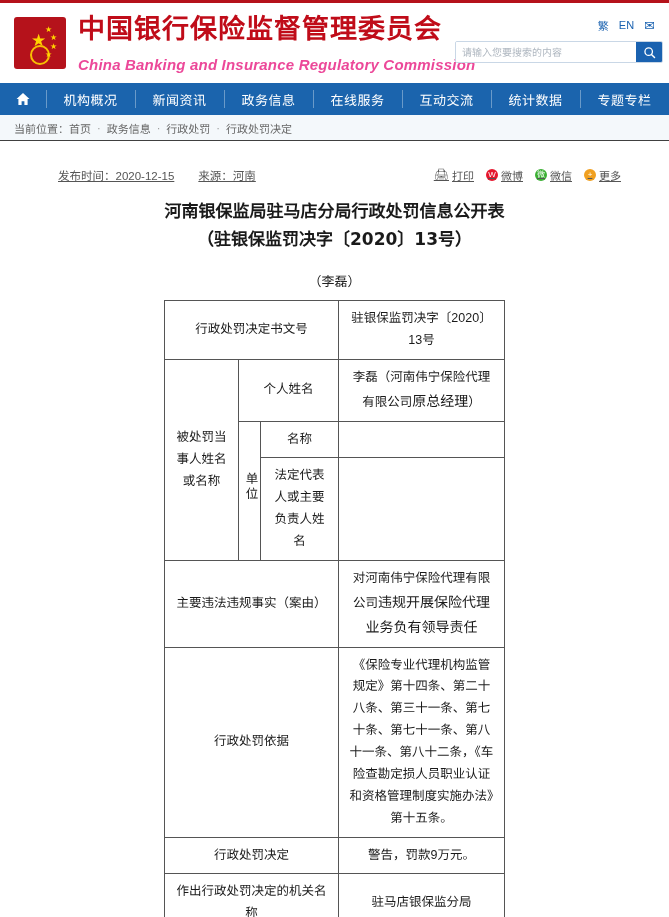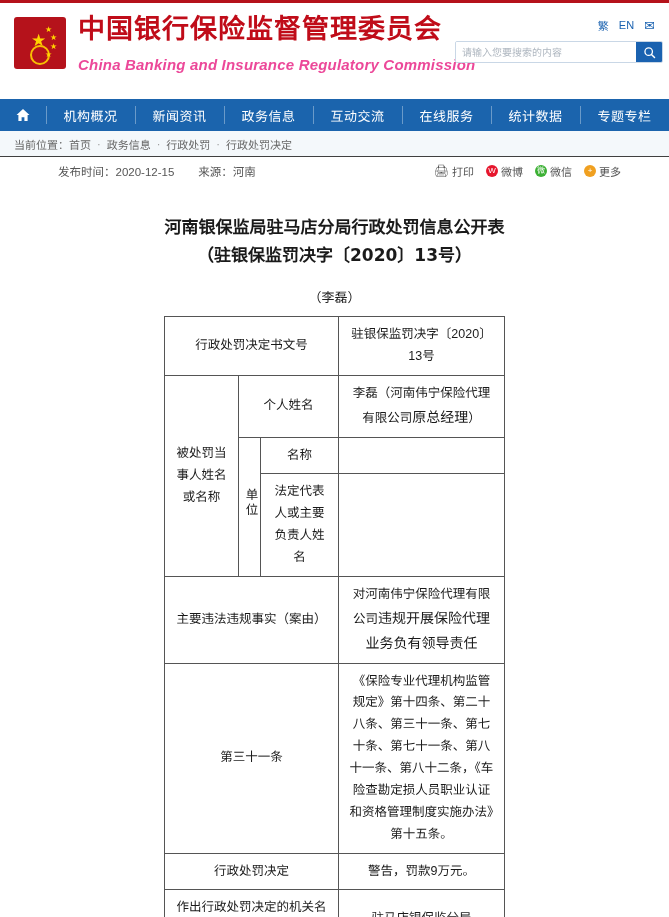--- a/index.html
+++ b/index.html
@@ -124,21 +124,20 @@
   .search-btn svg { display: block; }
 
   
   .nav {
     height: 32px;
     background: #1b64ad;
     display: flex;
     align-items: stretch;
     color: #fff;
     font-size: 13px;
-    margin-top: 16px;
   }
   .nav .home {
     width: 46px;
     display: flex;
     align-items: center;
     justify-content: center;
     background: #1b64ad;
   }
   .nav .home svg { display: block; }
   .nav-item {
@@ -171,27 +170,28 @@
     color: #666;
   }
   .crumb a { color: #666; text-decoration: none; }
   .crumb .sep { margin: 0 6px; color: #999; }
 
   
   .content { padding: 0 14px; }
 
   .meta-row {
     display: flex;
-    align-items: flex-start;
+    align-items: flex-end;
     height: 36px;
     font-size: 11.5px;
     color: #555;
     padding: 0 34px 0 44px;
     position: relative;
     margin-top: 6px;
+    text-decoration: underline;
   }
   .meta-left { display: flex; gap: 24px; }
   .meta-right {
     margin-left: auto;
     display: flex;
     align-items: center;
     gap: 12px;
     font-size: 11px;
     color: #555;
   }
@@ -290,22 +290,22 @@
 
 <div class="nav">
   <div class="home">
     <svg width="16" height="16" viewBox="0 0 16 16" aria-hidden="true">
       <path d="M8 2 L14.5 8 H12.6 V14 H9.4 V10.2 H6.6 V14 H3.4 V8 H1.5 Z" fill="#ffffff"></path>
     </svg>
   </div>
   <div class="nav-item">机构概况</div>
   <div class="nav-item">新闻资讯</div>
   <div class="nav-item">政务信息</div>
+  <div class="nav-item">在线服务</div>
   <div class="nav-item">互动交流</div>
-  <div class="nav-item">在线服务</div>
   <div class="nav-item">统计数据</div>
   <div class="nav-item">专题专栏</div>
 </div>
 
 <div class="crumb">
   <span>当前位置：</span>
   <a href="#">首页</a>
   <span class="sep">·</span>
   <a href="#">政务信息</a>
   <span class="sep">·</span>
@@ -385,21 +385,21 @@
       </tr>
 
       <tr>
         <td class="c-center" colspan="3">主要违法违规事实（案由）</td>
         <td class="c-just">
           <span>对河南伟宁保险代理有限公司</span><span class="small-note">违规开展保险代理业务负有领导责任</span>
         </td>
       </tr>
 
       <tr>
-        <td class="c-center" colspan="3">第三十一条</td>
+        <td class="c-center" colspan="3">行政处罚依据</td>
         <td class="c-just">《保险专业代理机构监管规定》第十四条、第二十八条、第三十一条、第七十条、第七十一条、第八十一条、第八十二条，《车险查勘定损人员职业认证和资格管理制度实施办法》第十五条。</td>
       </tr>
 
       <tr>
         <td class="c-center" colspan="3">行政处罚决定</td>
         <td class="c-just">警告，罚款9万元。</td>
       </tr>
 
       <tr>
         <td class="c-center" colspan="3">作出行政处罚决定的机关名称</td>

